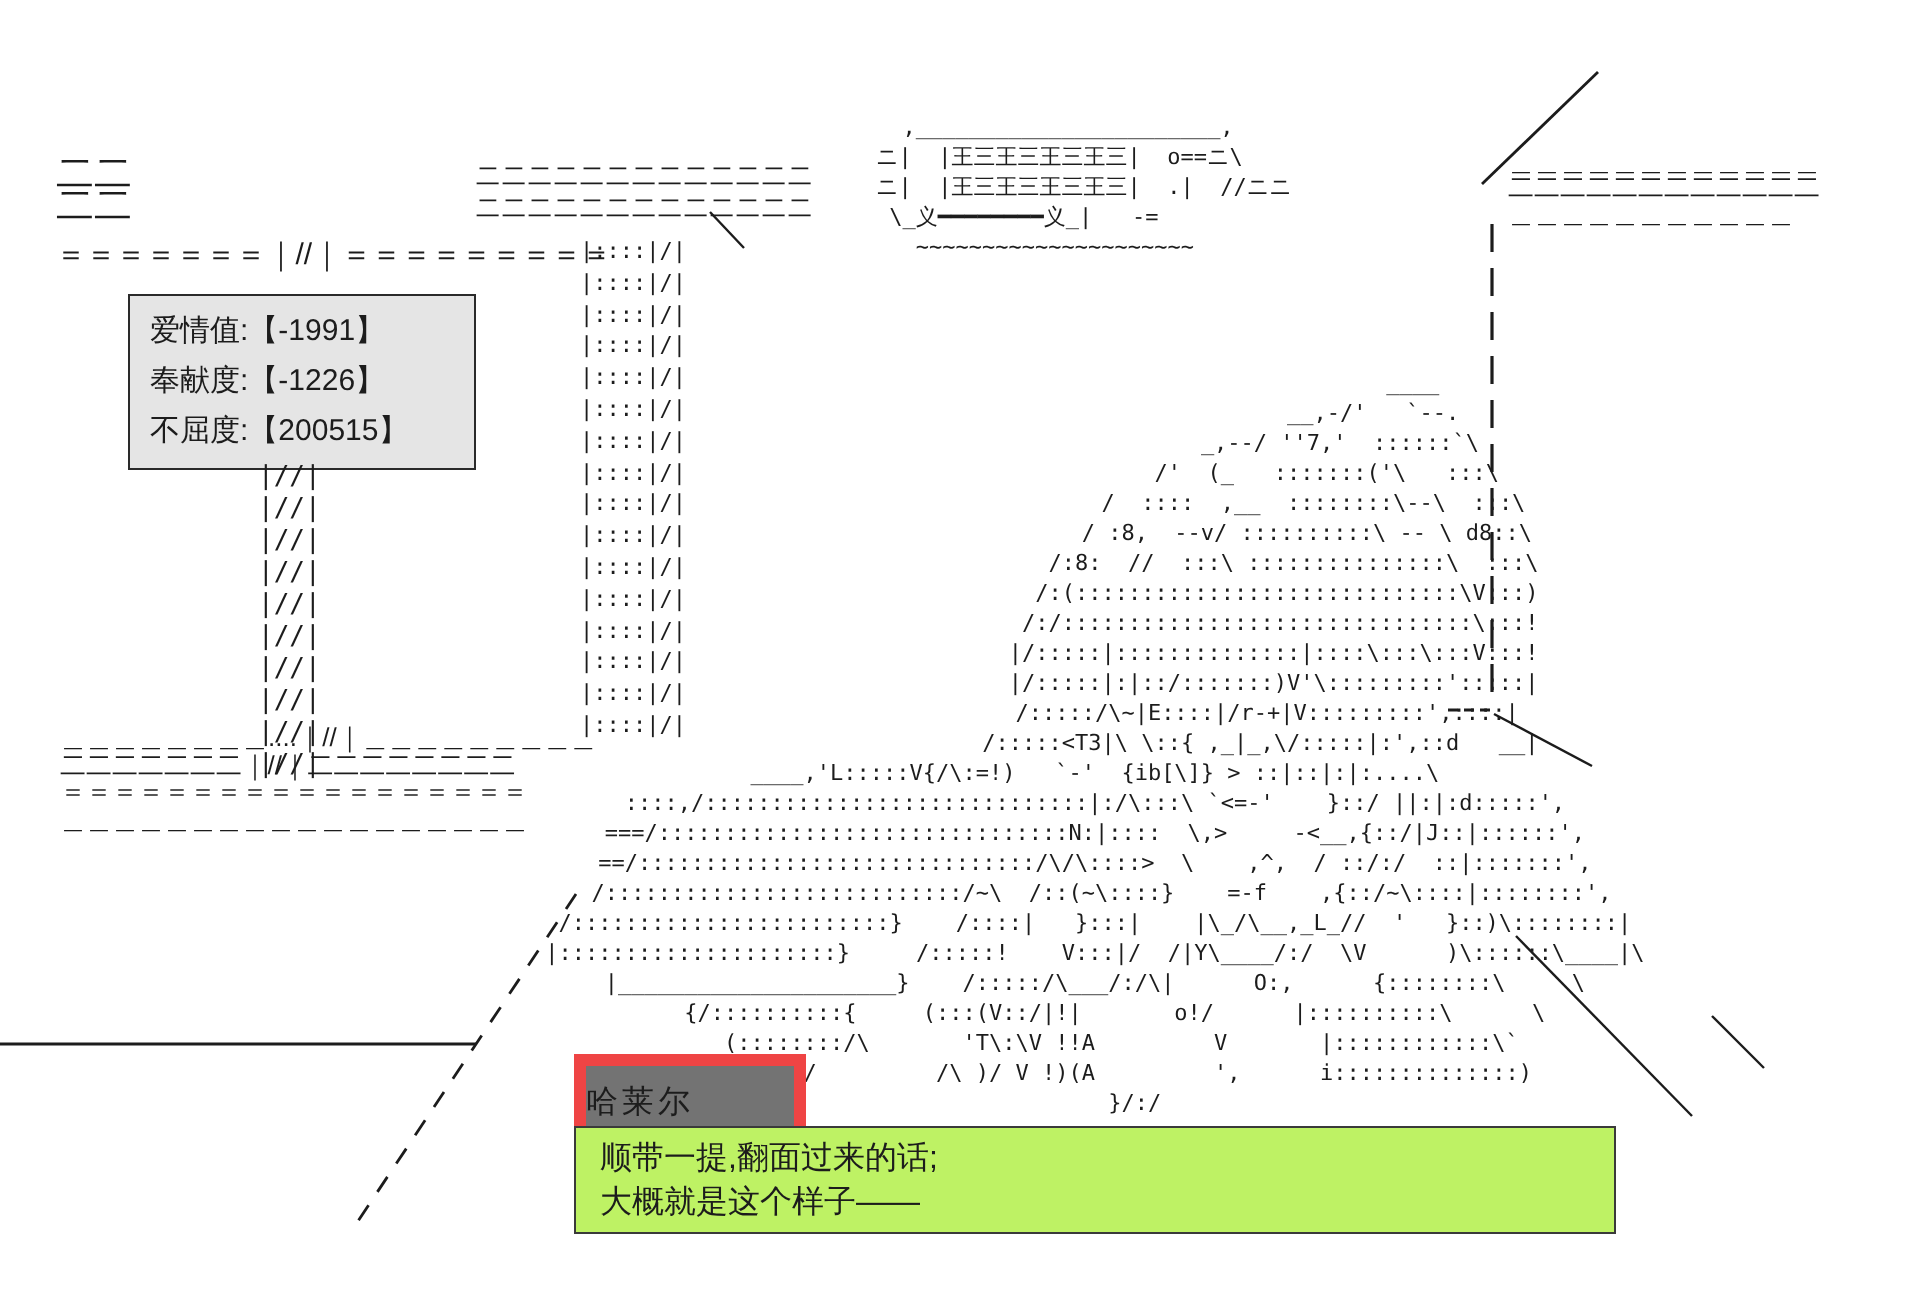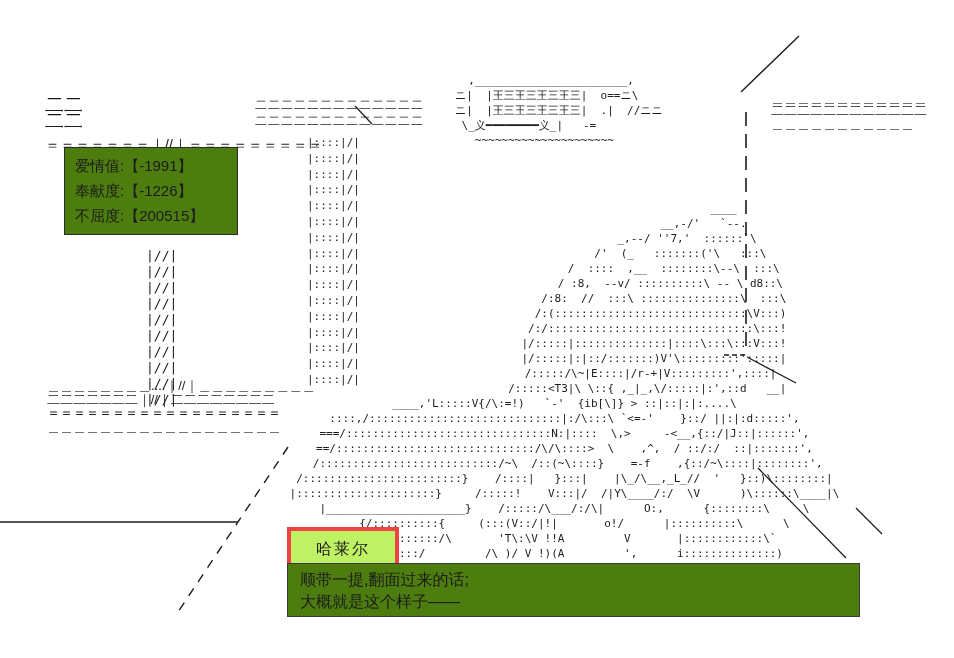--- a/index.html
+++ b/index.html
@@ -2,21 +2,21 @@
 <html><head>
 <meta charset="utf-8">
 <style>
   html,body{margin:0;padding:0;background:#e8e8e8;}
   #screen{
     position:relative;width:954px;height:658px;background:#ffffff;
     overflow:hidden;color:#1c1c1c;
     font-family:"Liberation Sans",sans-serif;
   }
   .aa{
-    position:absolute;margin:17px;white-space:pre;color:#1c1c1c;
+    position:absolute;margin:0;white-space:pre;color:#1c1c1c;
     font-family:"DejaVu Sans Mono",monospace;
   }
   .cjk{font-family:"Liberation Sans",sans-serif;}
 
   
   .hdr-left   {left:28px;  top:80px;  font-size:19px;line-height:16px;}
   .hdr-right  {left:238px; top:80px;  font-size:12px;line-height:16px;letter-spacing:1px;}
   .hdr-under  {left:28px;  top:120px; font-size:15px;line-height:16px;}
   .far-right  {left:754px; top:74px;  font-size:13px;line-height:13px;}
 
@@ -24,45 +24,45 @@
   .title-wrap svg{position:absolute;left:0;top:0;}
   .title-text{
     position:absolute;left:0;top:0;width:158px;height:56px;
     display:flex;align-items:center;justify-content:center;
     font-size:16px;font-weight:bold;letter-spacing:1px;
   }
 
   
   .stats{
     position:absolute;left:64px;top:147px;width:162px;
-    border:1px solid #2a2a2a;background:#4d7c0f;padding:5px 0 6px 10px;
+    border:1px solid #2a2a2a;background:#e5e5e5;padding:5px 0 6px 10px;
   }
   .stats .row{font-size:15px;line-height:25px;white-space:pre;}
 
   
   .pillar-right{left:290px;top:118px;font-size:11px;line-height:15.8px;}
   .pillar-left {left:129px;top:231px;font-size:13px;line-height:16px;}
   .floor-left  {left:30px; top:362px;font-size:13px;line-height:13.5px;}
 
   
   .gate{left:438px;top:56px;font-size:11px;line-height:15px;}
 
   
   .creature{left:266px;top:184px;font-size:11px;line-height:15px;text-align:center;}
 
   
   .namebox{
     position:absolute;left:287px;top:527px;width:104px;height:37px;
-    border:4px solid #ef4444;background:#bef264;
-    display:flex;align-items:center;justify-content:center;
+    border:6px solid #ef4444;background:#737373;
+    display:flex;align-items:center;justify-content:flex-start;
     font-size:16px;letter-spacing:2px;
   }
   .dlgbox{
-    position:absolute;left:287px;top:563px;width:573px;height:54px;
-    border:1px solid #3a3a3a;background:#4d7c0f;
+    position:absolute;left:287px;top:563px;width:521px;height:54px;
+    border:1px solid #3a3a3a;background:#bef264;
     padding:5px 0 0 12px;box-sizing:border-box;
   }
   .dlgbox .lines{font-size:16px;line-height:22px;white-space:pre-line;}
 
   svg.deco{position:absolute;left:0;top:0;pointer-events:none;}
 </style>
 </head>
 <body>
 
 <div id="screen">

